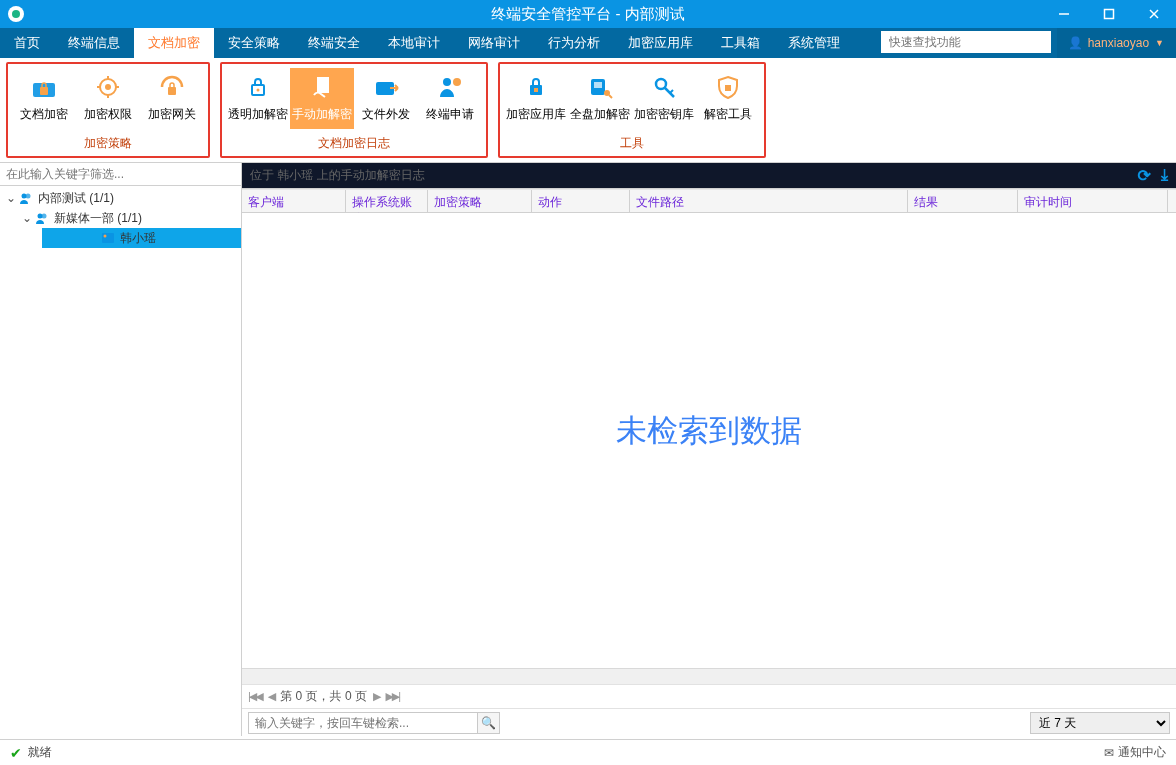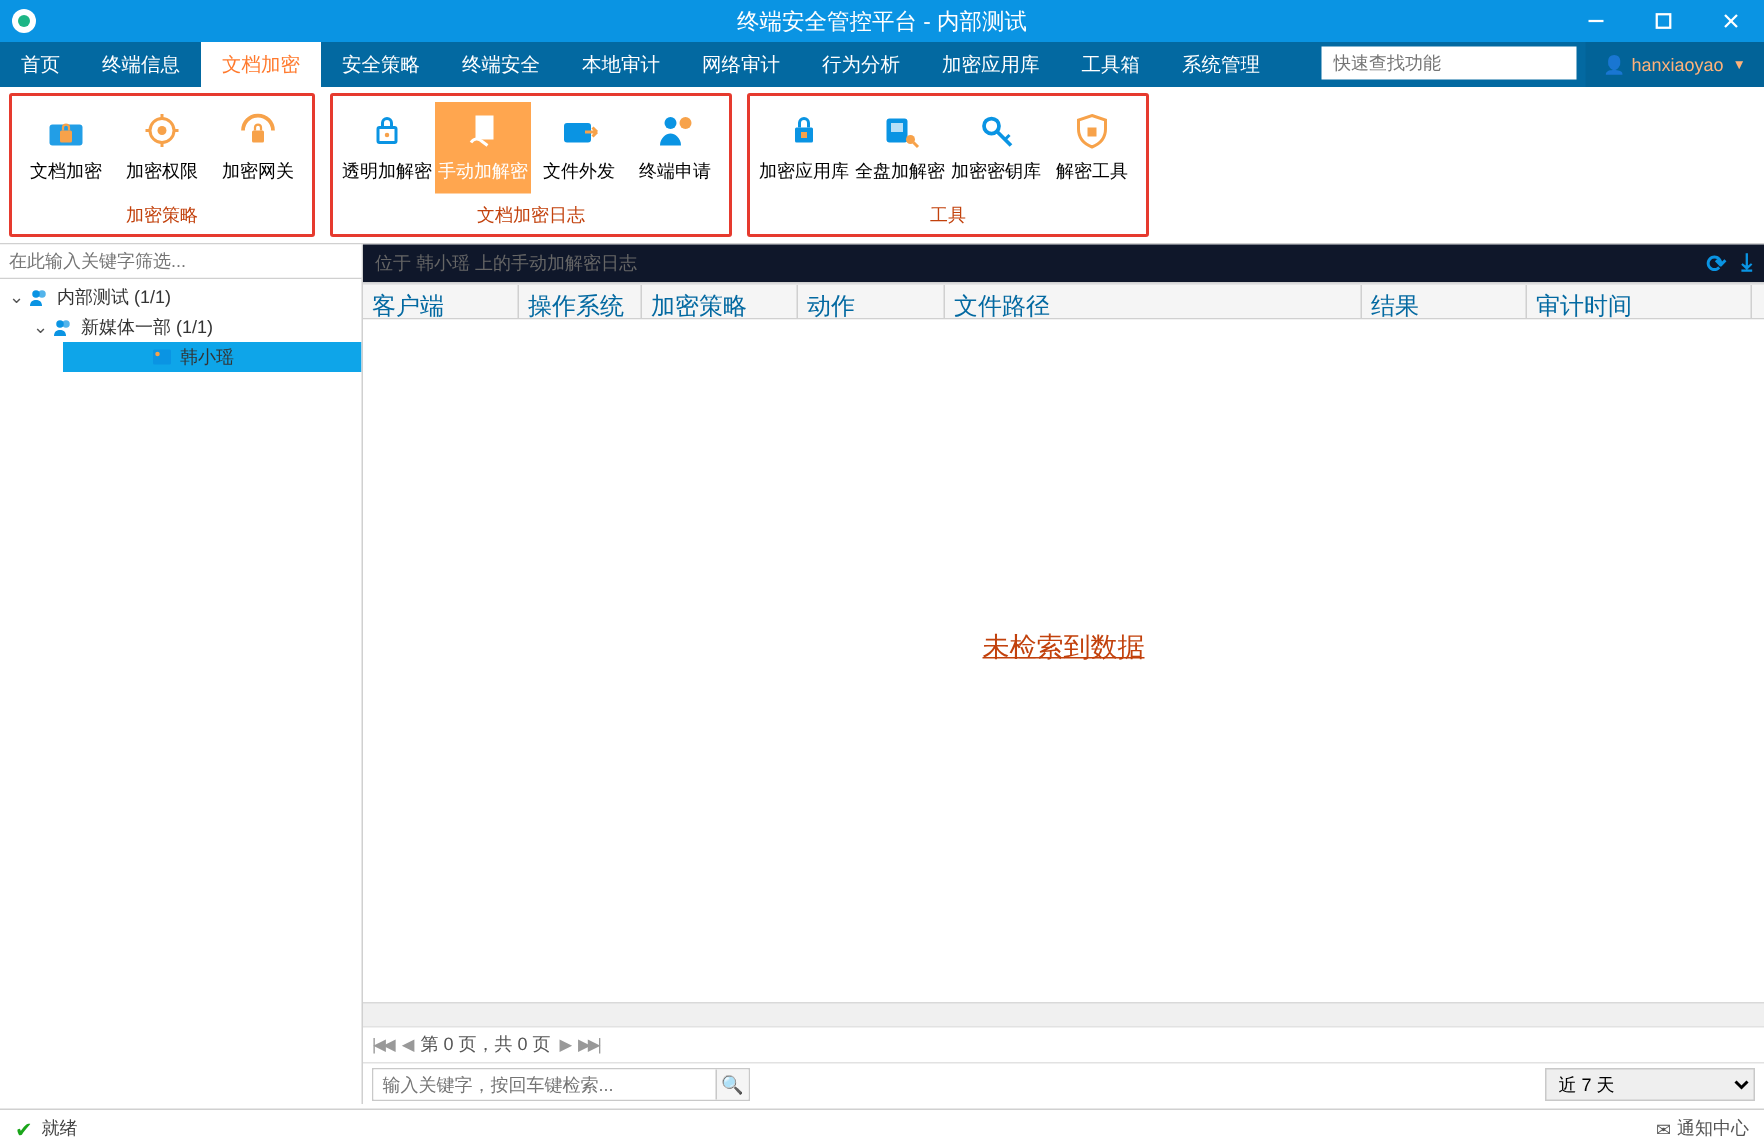--- a/index.html
+++ b/index.html
@@ -35,23 +35,23 @@
 .tree .arrow { width: 14px; text-align: center; color: #555; }
 .tree .ticon { width: 16px; display: flex; justify-content: center; align-items: center; }
 .tree .l0 { padding-left: 4px; }
 .tree .l1 { padding-left: 20px; }
 .tree .l2 { padding-left: 44px; }
 .main { flex: 1; display: flex; flex-direction: column; border-left: 0; }
 .breadcrumb { height: 26px; border-bottom: 1px solid #d0d0d0; display: flex; align-items: center; padding: 0 8px; color: #666; background: #0f172a; }
 .breadcrumb .bcactions { margin-left: auto; display: flex; gap: 10px; }
 .breadcrumb .bcactions .act { color: #0a94e3; cursor: pointer; font-size: 16px; font-weight: bold; }
 .theaders { display: flex; height: 24px; background: #f5f5f5; border-bottom: 1px solid #d0d0d0; border-top: 1px solid #e6e6e6; }
-.theaders .th { border-right: 1px solid #d0d0d0; padding: 4px 6px; font-size: 16px; color: #0369a1; }
+.theaders .th { border-right: 1px solid #d0d0d0; padding: 4px 6px; font-size: 12px; color: #6d28d9; }
 .tbody { flex: 1; position: relative; background: #fff; overflow: auto; }
-.tbody .empty { position: absolute; top: 48%; left: 50%; transform: translate(-50%,-50%); color: #c2410c; font-size: 18px; text-decoration: underline; }
+.tbody .empty { position: absolute; top: 48%; left: 50%; transform: translate(-50%,-50%); color: #3b82f6; font-size: 31px; }
 .scroller { height: 16px; background: #f0f0f0; border-top: 1px solid #d9d9d9; }
 .pager { height: 24px; display: flex; align-items: center; padding: 0 6px; color: #555; border-top: 1px solid #e2e2e2; gap: 6px; }
 .pager .pbtn { color: #999; cursor: pointer; font-size: 11px; letter-spacing: -2px; }
 .searchrow { height: 28px; display: flex; align-items: center; padding: 2px 6px; gap: 8px; border-top: 1px solid #e2e2e2; }
 .searchrow .sinput { flex: 0 0 252px; display: flex; border: 1px solid #c9c9c9; height: 22px; }
 .searchrow .sinput input { flex: 1; border: none; padding: 0 6px; font-size: 12px; outline: none; }
 .searchrow .sinput .sbtn { width: 22px; display: flex; align-items: center; justify-content: center; border-left: 1px solid #c9c9c9; background: #f5f5f5; color: #888; cursor: pointer; }
 .searchrow .spacer2 { flex: 1; }
 .searchrow select { height: 22px; width: 140px; border: 1px solid #c9c9c9; font-size: 12px; padding: 0 4px; }
 .statusbar { height: 26px; border-top: 1px solid #d0d0d0; display: flex; align-items: center; padding: 0 10px; color: #444; font-size: 12px; background: #fff; position: absolute; bottom: 0; left: 0; right: 0; }

